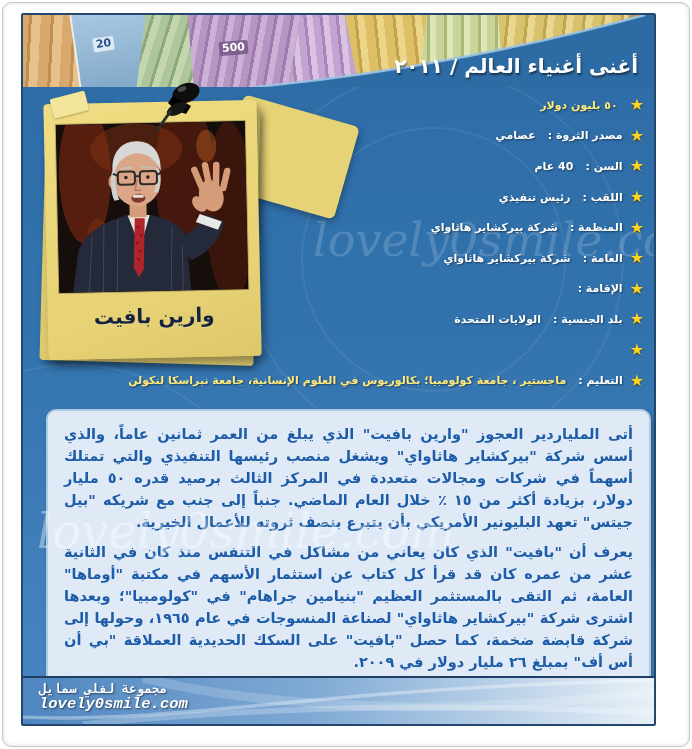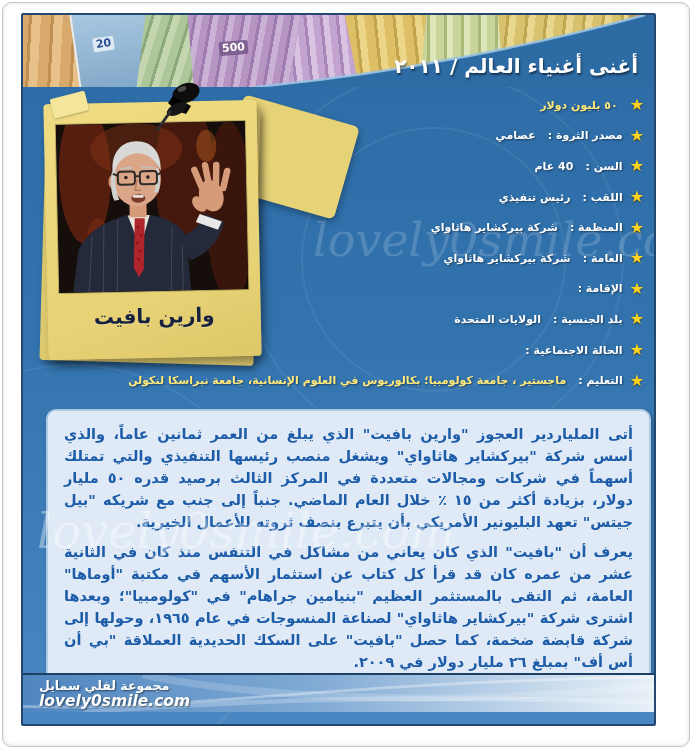--- a/index.html
+++ b/index.html
@@ -109,23 +109,23 @@
     position:absolute; left:23px; top:394px; width:605px; height:278px; z-index:5;
     background:#dfeaf6; border:2px solid #aecbe4; border-radius:10px;
     padding:12px 16px; direction:rtl; text-align:justify;
     color:#1c5ca8; font-weight:bold; font-size:14.5px; line-height:22px;
     box-shadow:2px 3px 5px rgba(0,0,0,0.25);
   }
   .article p { margin:0 0 8px 0; }
   .article p:last-child { margin-bottom:0; }
   
   .footer {
-    position:absolute; left:0; bottom:12px; width:635px; height:39px; z-index:7;
+    position:absolute; left:0; bottom:0; width:635px; height:48px; z-index:7;
     background:linear-gradient(90deg,#4f86c0 0%, #7fa9d4 45%, #e9f1f8 100%);
-    border-top:2px solid #1d3f63; overflow:hidden;
+    border-top:2px solid #1d3f63; overflow:hidden;font-family:Liberation Mono, monospace;
   }
   .footer svg { position:absolute; inset:0; width:100%; height:100%; }
   .f-group {
     position:absolute; left:16px; top:3px; direction:rtl;
     color:#ffffff; font-size:12.5px; font-weight:bold;
     text-shadow:1px 1px 2px rgba(0,0,0,0.55);
   }
   .f-site {
     position:absolute; left:16px; top:17px;
     color:#ffffff; font-size:15.5px; font-weight:bold; font-style:italic;
@@ -277,21 +277,20 @@
         <span class="star">★</span>
         <span class="lbl">الإقامة :</span>
       </div>
       <div class="fact">
         <span class="star">★</span>
         <span class="lbl">بلد الجنسية :</span>
         <span class="val">الولايات المتحدة</span>
       </div>
       <div class="fact">
         <span class="star">★</span>
-        <span class="lbl">الحالة الاجتماعية :</span>
       </div>
       <div class="fact">
         <span class="star">★</span>
         <span class="lbl">التعليم :</span>
         <span class="val yellow">ماجستير ، جامعة كولومبيا؛ بكالوريوس في العلوم الإنسانية، جامعة نبراسكا لنكولن</span>
       </div>
     </div>
 
     <div class="article">
       <p>أتى الملياردير العجوز "وارين بافيت" الذي يبلغ من العمر ثمانين عاماً، والذي أسس شركة "بيركشاير هاثاواي" ويشغل منصب رئيسها التنفيذي والتي تمتلك أسهماً في شركات ومجالات متعددة في المركز الثالث برصيد قدره ٥٠ مليار دولار، بزيادة أكثر من ١٥ ٪ خلال العام الماضي. جنباً إلى جنب مع شريكه "بيل جيتس" تعهد البليونير الأمريكي بأن يتبرع بنصف ثروته للأعمال الخيرية.</p>

